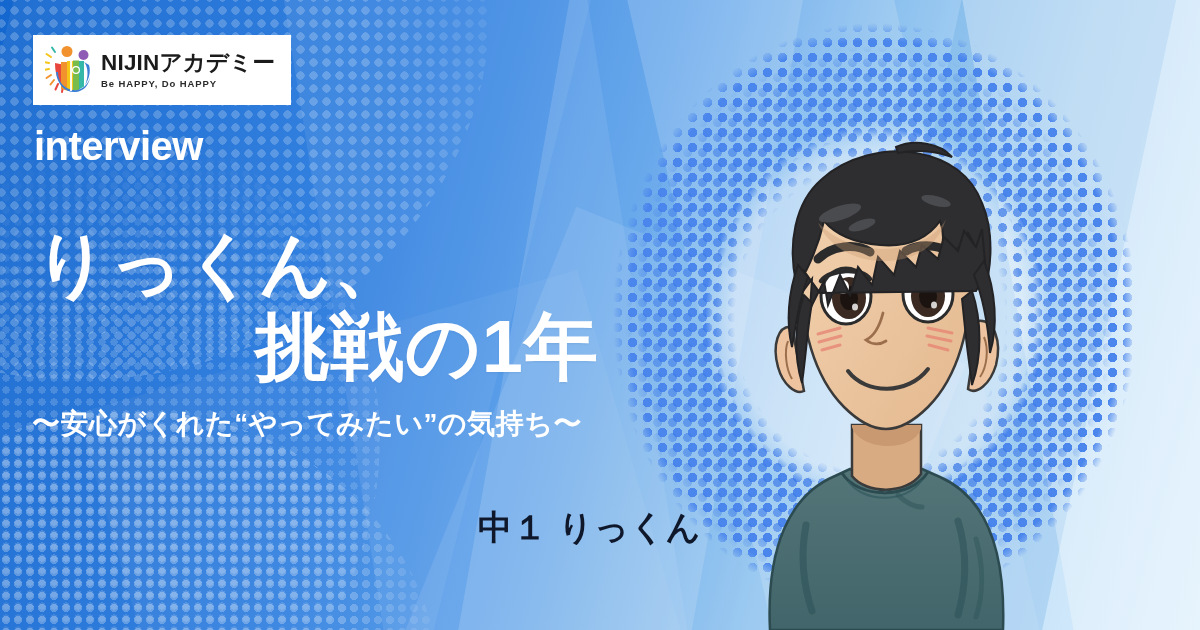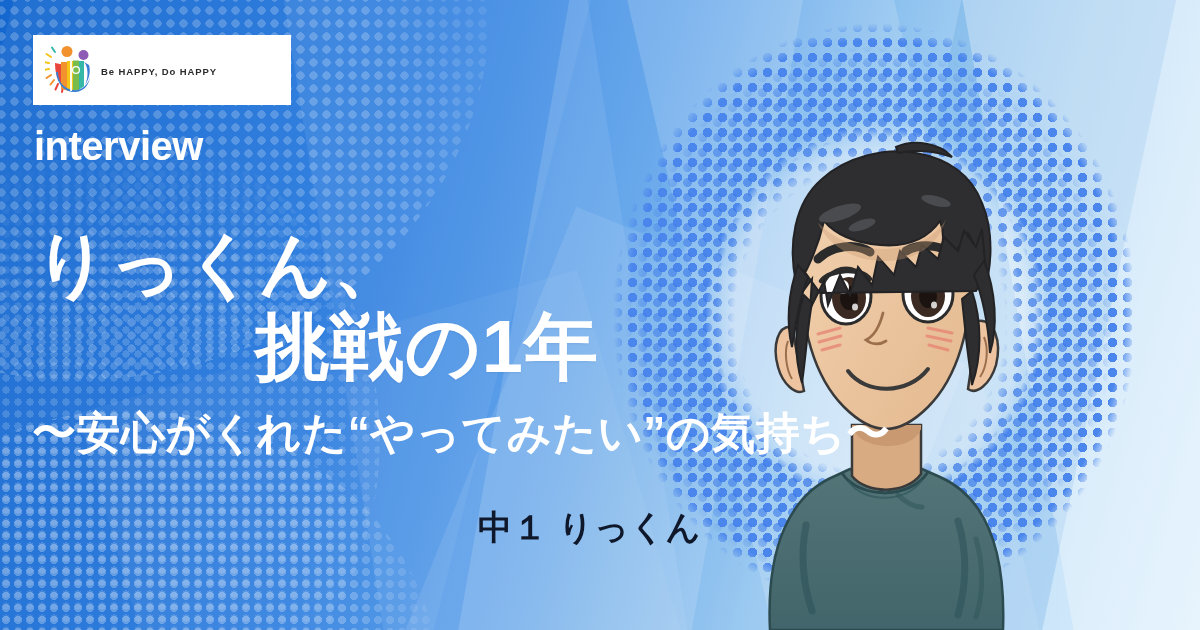--- a/index.html
+++ b/index.html
@@ -166,21 +166,21 @@
     text-shadow:0 1px 2px rgba(20,70,140,0.10);
   }
   .title-l2 {
     position:absolute; left:255px; top:310px;
     font-size:74px; font-weight:700; color:#ffffff;
     line-height:1; letter-spacing:1px;
     text-shadow:0 1px 2px rgba(20,70,140,0.10);
   }
   .subtitle {
     position:absolute; left:32px; top:408px;
-    font-size:44px; font-weight:700; color:#ffffff;
+    font-size:28px; font-weight:700; color:#ffffff;
     line-height:1.15; letter-spacing:0.5px;
     white-space:nowrap;
   }
   .byline {
     position:absolute; left:478px; top:510px;
     font-size:34px; font-weight:700; color:#0f172a;
     letter-spacing:1px; line-height:1;
   }
 
   
@@ -364,20 +364,21 @@
 
       <path d="M22 56 C24 82 42 98 62 96 C78 94 88 82 90 66
                C86 84 70 94 56 92 C38 89 26 76 26 56 Z" fill="#3a7fd5"></path>
 
       <path d="M50 34 L50 94 L54 94 L54 34 Z" fill="#ffffff" opacity="0.9"></path>
 
       <circle cx="62" cy="52" r="8" fill="#ffffff"></circle>
       <circle cx="62" cy="52" r="5.5" fill="#79bc4b"></circle>
     </svg>
     <div class="logo-text">
+      <div class="logo-title">NIJINアカデミー</div>
       <div class="logo-tag">Be HAPPY, Do HAPPY</div>
     </div>
   </div>
 
   <div class="eyebrow">interview</div>
 
   <div class="title-l1">りっくん、</div>
   <div class="title-l2">挑戦の1年</div>
   <div class="subtitle">〜安心がくれた“やってみたい”の気持ち〜</div>
 

